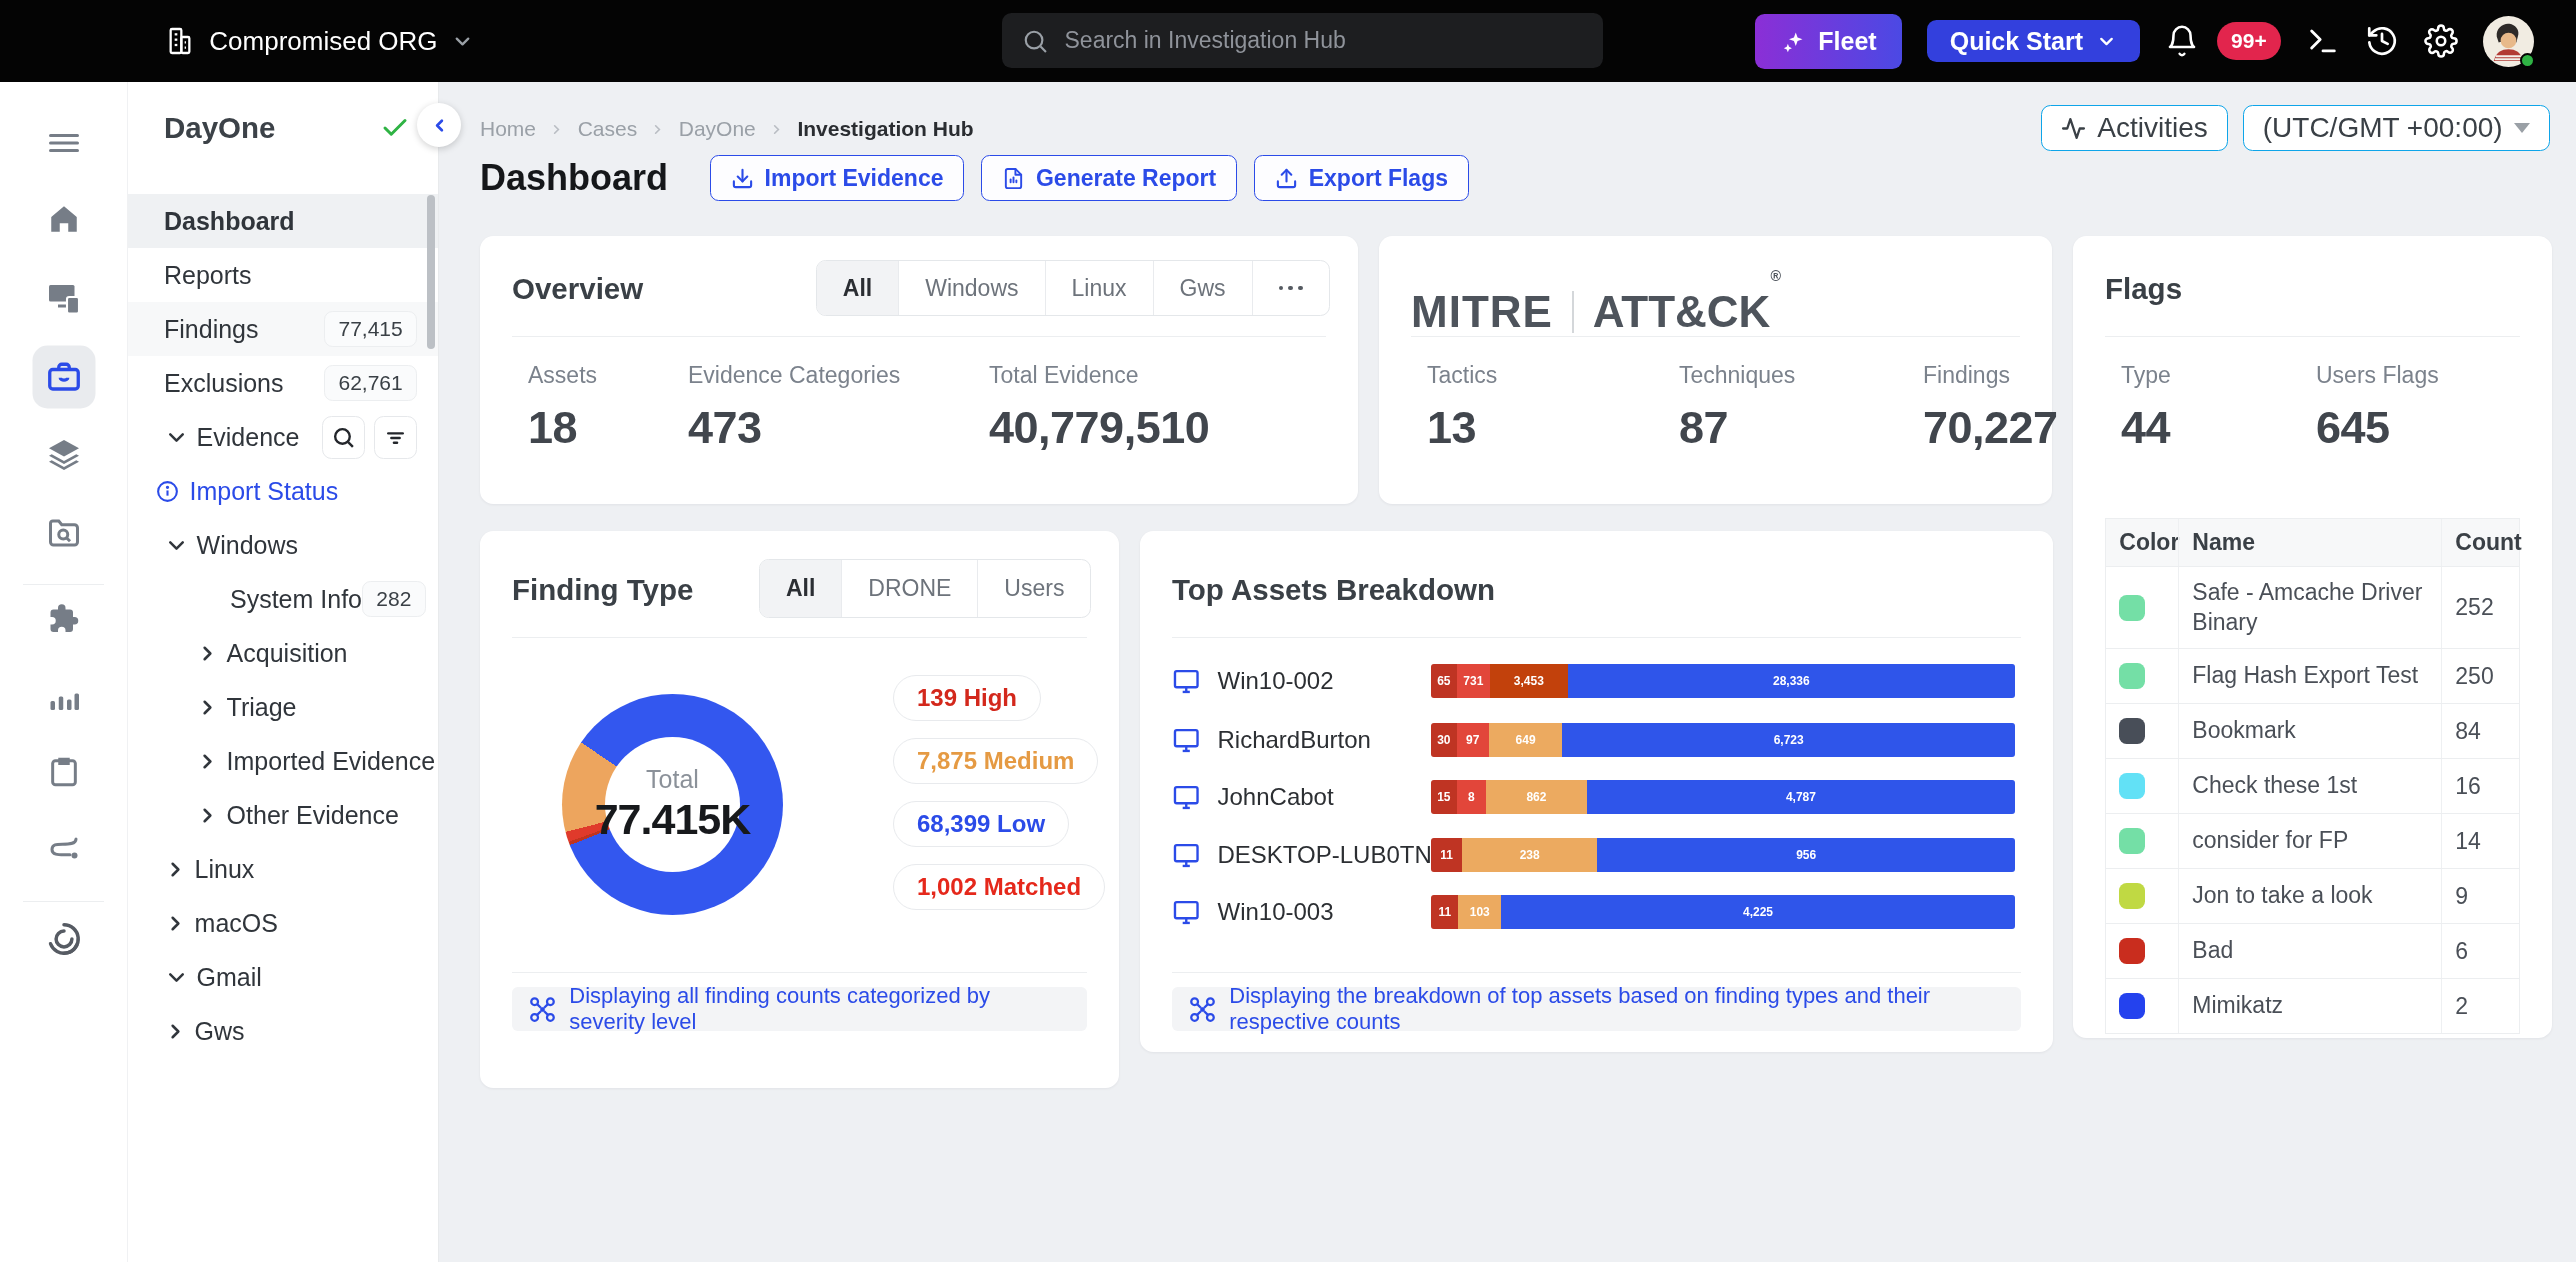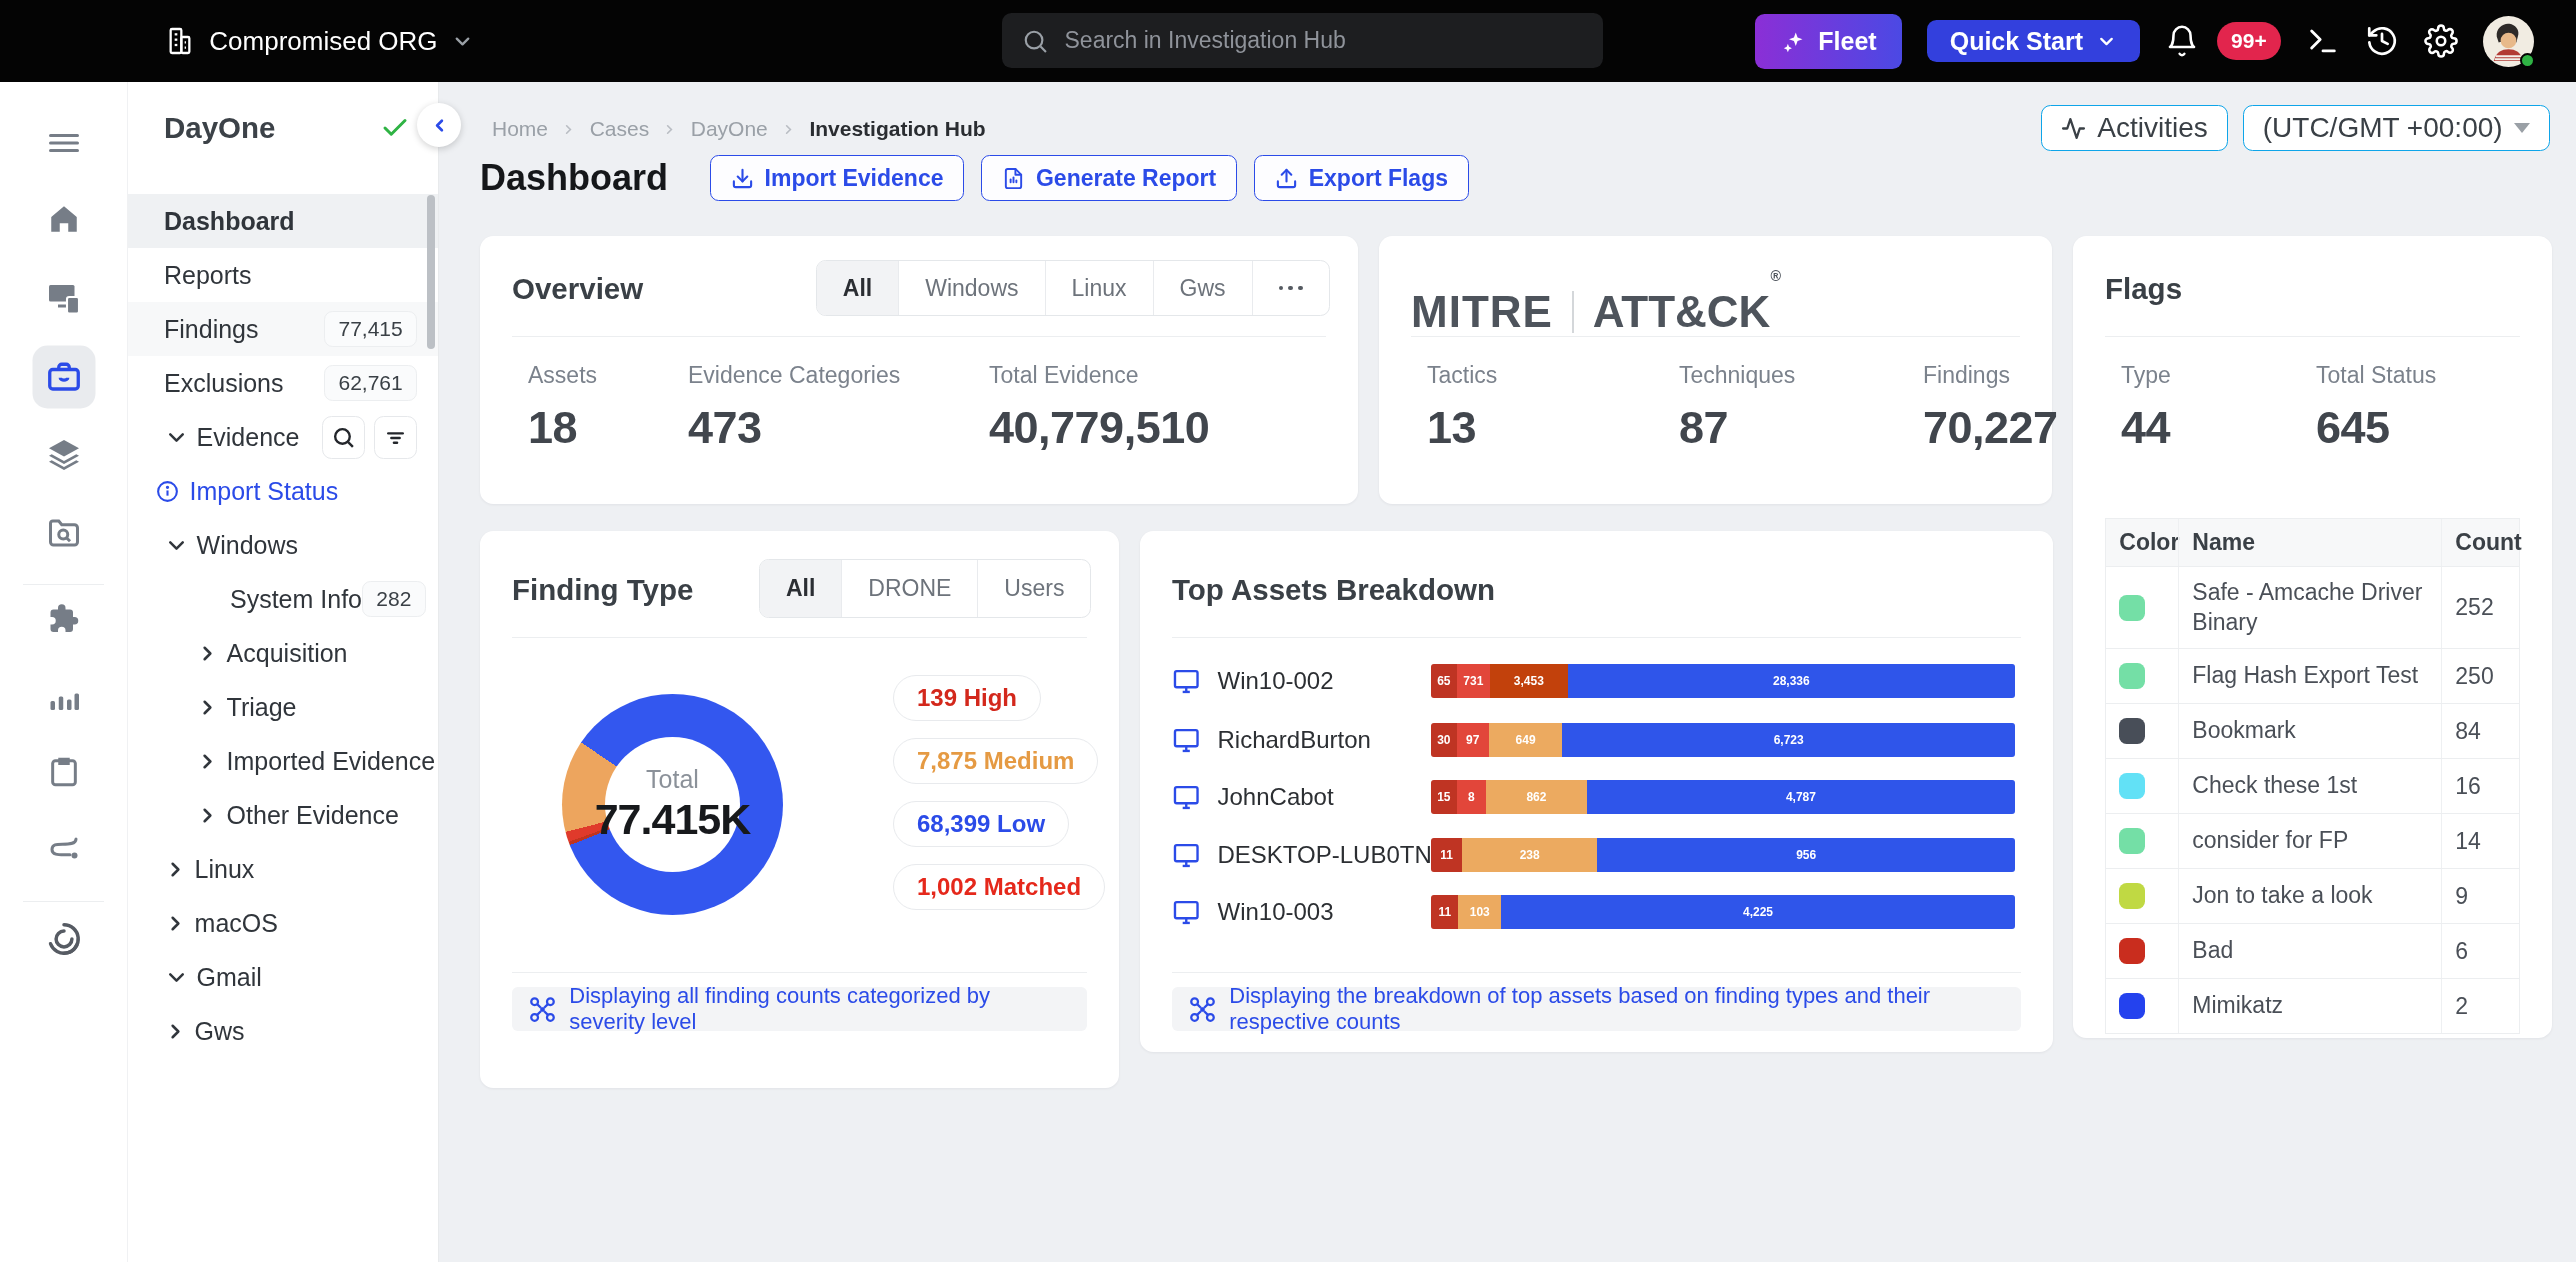--- a/index.html
+++ b/index.html
@@ -42,21 +42,21 @@
   .side-item.link { color:#2b4be8; font-weight:500; }
   .side-badge { background:#fafbfc; border:1px solid #eceef0; border-radius:8.6px; font-size:21px; color:#3a4046; padding:4.8px 13.3px; }
   .mini-btn { width:43px; height:43px; border:1px solid #e6e8eb; border-radius:9.5px; background:#fff; display:flex; align-items:center; justify-content:center; cursor:pointer; }
   .chev { color:#31363c; display:flex; }
   .ind-0 { padding-left:36px; } .ind-1 { padding-left:36px; } .ind-1b { padding-left:27px; }
   .ind-2 { padding-left:68px; } .ind-3 { padding-left:102px; }
   #side-scrollthumb { position:absolute; right:2.9px; top:113px; width:8.6px; height:154px; border-radius:4.8px; background:#bcc0c5; cursor:pointer; }
 
   
   #content { position:absolute; left:441px; top:82px; right:0; bottom:0; background:#eef0f3; }
-  #breadcrumb { position:absolute; left:51px; top:25px; height:44px; display:flex; align-items:center; gap:13.3px; }
+  #breadcrumb { position:absolute; left:39px; top:25px; height:44px; display:flex; align-items:center; gap:13.3px; }
   .crumb { font-size:21px; color:#9aa0a7; cursor:pointer; }
   .crumb.current { color:#2a2d31; font-weight:600; cursor:default; }
   .top-right-ctl { position:absolute; right:26px; top:23px; display:flex; gap:15px; }
   .ctl-btn { height:46px; background:#fff; border:1px solid #0ea5e9; border-radius:9.5px; display:flex; align-items:center; gap:11.4px; padding:0 19px; font-size:28px; color:#3a4046; font-weight:500; cursor:pointer; font-family:inherit; }
   .tri-down { width:0; height:0; border-left:8.6px solid transparent; border-right:8.6px solid transparent; border-top:10.5px solid #9aa0a6; }
   #title-row { position:absolute; left:39px; top:72px; height:48px; display:flex; align-items:center; gap:17px; }
   #page-title { font-size:36px; font-weight:700; color:#15171a; margin-right:25px; }
   .act-btn { height:46px; border:1.9px solid #2b4be8; border-radius:8.6px; background:#fdfdff; color:#2b4be8; font-size:23px; font-weight:600; display:flex; align-items:center; gap:10.5px; padding:0 20px; cursor:pointer; font-family:inherit; }
 
   .card { position:absolute; background:#fff; border-radius:13.3px; box-shadow:0 1px 2.9px rgba(16,24,40,.06); }
@@ -572,21 +572,21 @@
   </div>
 
   <div class="card" id="card-flags">
     <span class="card-title" style="top:36px">Flags</span>
     <div class="hdr-div" style="top:100px"></div>
     <div class="abs" style="left:48px; top:126px;">
       <div class="stat-label">Type</div>
       <div class="stat-value">44</div>
     </div>
     <div class="abs" style="left:243px; top:126px;">
-      <div class="stat-label">Total Status</div>
+      <div class="stat-label">Users Flags</div>
       <div class="stat-value">645</div>
     </div>
     <div id="flags-table">
         <div class="ft-row ft-head">
           <span class="ft-cell ft-c0">Color</span>
           <span class="ft-cell ft-c1">Name</span>
           <span class="ft-cell ft-c2">Count</span>
         </div>
         <div class="ft-row" style="min-height: 82px;">
           <span class="ft-cell ft-c0">

